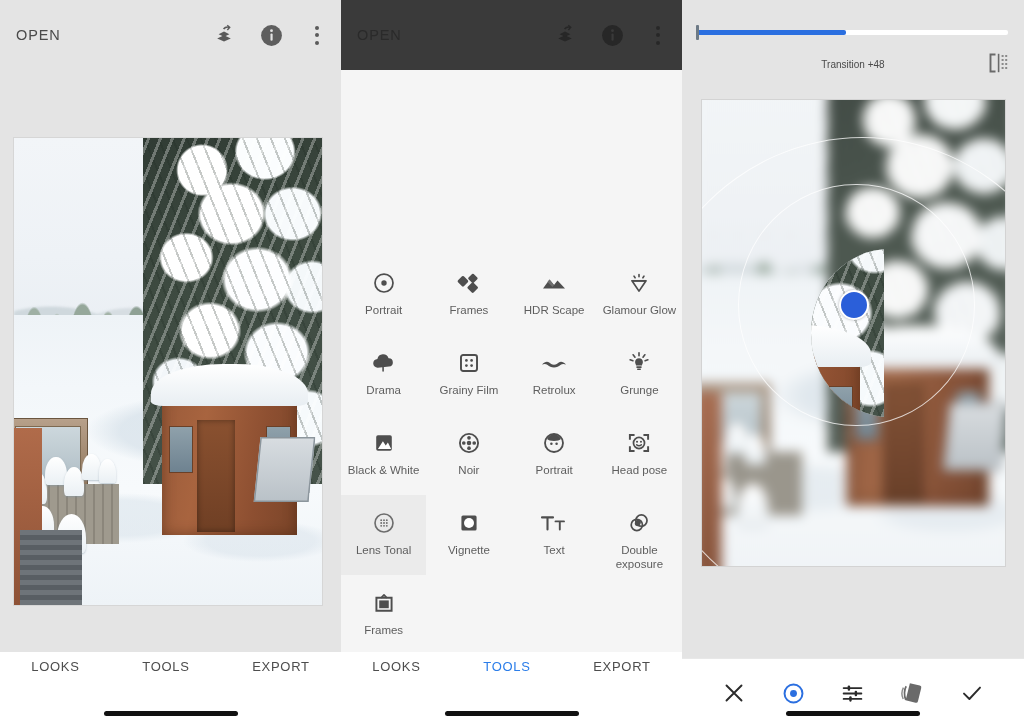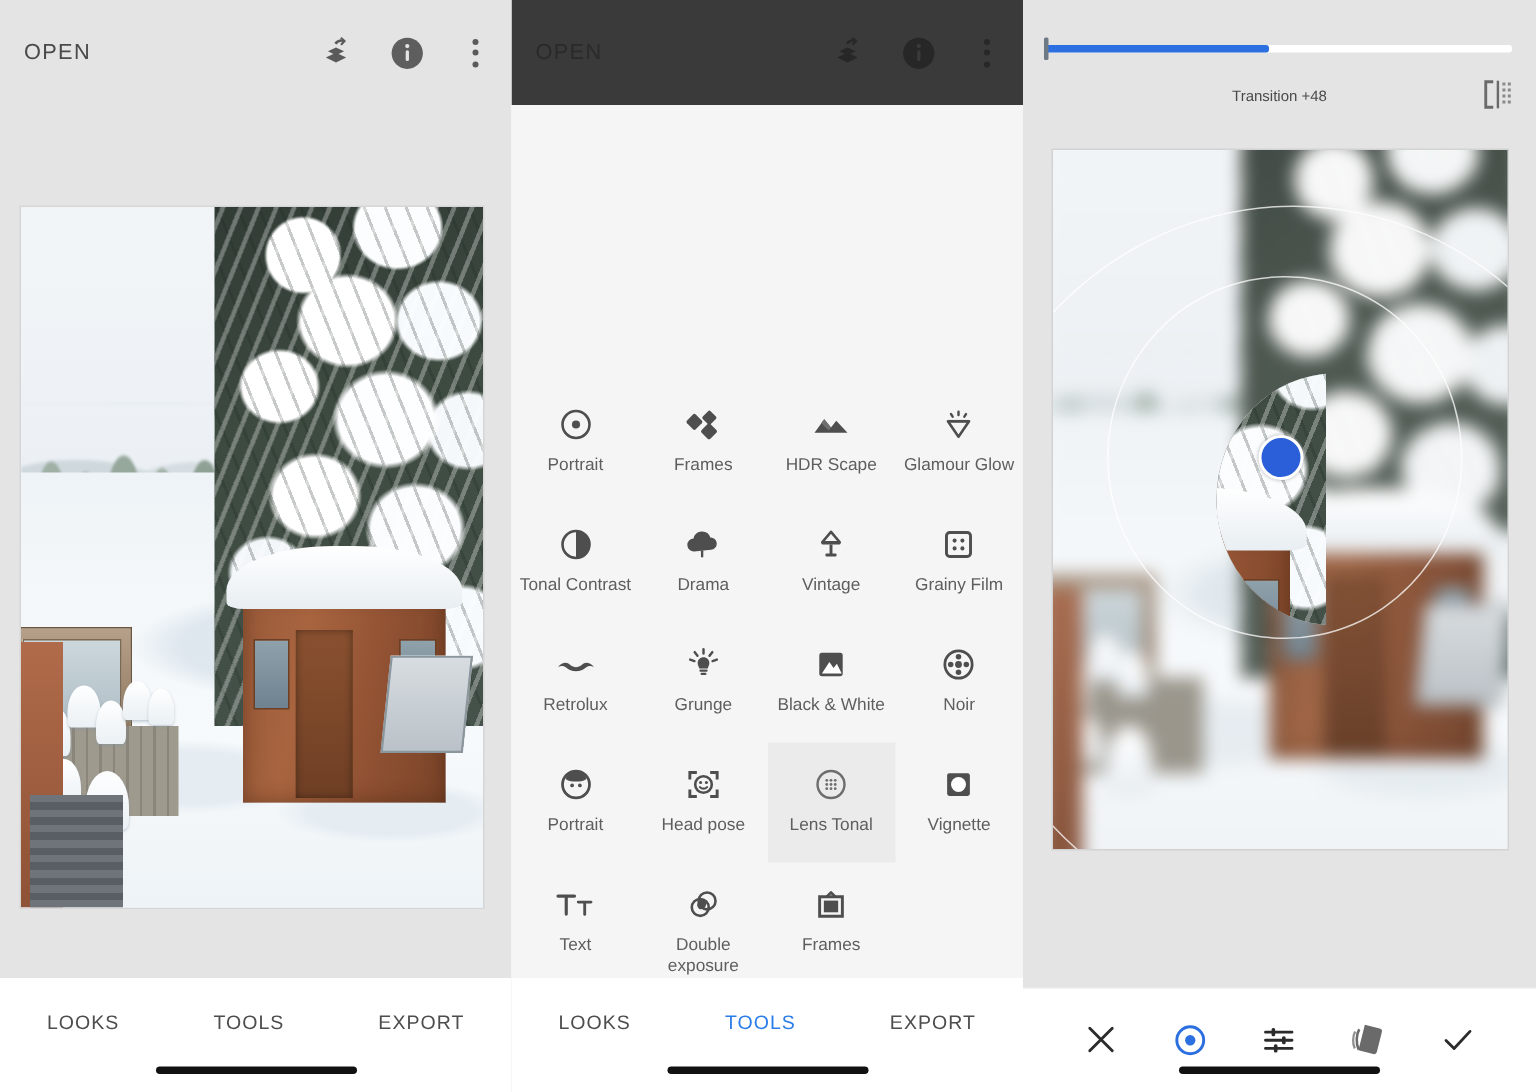--- a/index.html
+++ b/index.html
@@ -205,21 +205,21 @@
   .tool .glyph { height: 30px; display: flex; align-items: center; justify-content: center; }
   .tool .tlabel {
     margin-top: 6px; font-size: 11.5px; color: #5e5e5e; text-align: center;
     line-height: 13.5px; max-width: 78px;
   }
 
   
   .bottom-nav {
     position: absolute; left: 0; bottom: 0; width: 100%; height: 76px;
     background: #ffffff; display: flex; align-items: flex-start;
-    justify-content: space-around; padding-top: 22px;
+    justify-content: space-around; padding-top: 7px;
   }
   .nav-item { font-size: 13px; letter-spacing: .7px; color: #4d4d4d; cursor: pointer; }
   .nav-item.active { color: #2b7de9; }
   .home-ind {
     position: absolute; left: 50%; bottom: 12px; transform: translateX(-50%);
     width: 134px; height: 5px; border-radius: 3px; background: #111111;
   }
 
   
   .slider-track {
@@ -386,52 +386,31 @@
           <svg width="26" height="26" viewBox="0 0 24 24">
             <path d="M5.5 10h13L12 19.5z" fill="none" stroke="#4e4e4e" stroke-width="1.6" stroke-linejoin="round"></path>
             <path d="M5.5 10h13" stroke="#4e4e4e" stroke-width="1.6"></path>
             <path d="M12 4.2v2M7.4 5.6l1 1.6M16.6 5.6l-1 1.6" stroke="#4e4e4e" stroke-width="1.5" stroke-linecap="round"></path>
           </svg>
         </span>
         <span class="tlabel">Glamour
 Glow</span>
       </div>
 
-      <div class="tool">
-        <span class="glyph">
-          <svg width="26" height="26" viewBox="0 0 24 24">
-              <circle cx="12" cy="12" r="8.3" fill="none" stroke="#4e4e4e" stroke-width="1.6"></circle>
-              <path d="M12 3.7a8.3 8.3 0 0 1 0 16.6z" fill="#4e4e4e"></path>
-            </svg>
-        </span>
-        <span class="tlabel">Tonal
-Contrast</span>
-      </div>
 
       <div class="tool">
         <span class="glyph">
           <svg width="27" height="26" viewBox="0 0 26 24">
               <path d="M7.5 16.5a4.2 4.2 0 0 1-.4-8.4 5.6 5.6 0 0 1 10.8-.6 3.9 3.9 0 0 1 .4 7.8z" fill="#4e4e4e"></path>
               <path d="M12.6 16.4v3.2" stroke="#4e4e4e" stroke-width="1.5" stroke-linecap="round"></path>
             </svg>
         </span>
         <span class="tlabel">Drama</span>
       </div>
 
-      <div class="tool">
-        <span class="glyph">
-          <svg width="26" height="26" viewBox="0 0 24 24">
-            <path d="M12 4.2 6.6 10.6h10.8z" fill="none" stroke="#4e4e4e" stroke-width="1.6" stroke-linejoin="round"></path>
-            <rect x="6.2" y="10.2" width="11.6" height="1.8" rx=".6" fill="#4e4e4e"></rect>
-            <rect x="11.1" y="12" width="1.8" height="6" fill="#4e4e4e"></rect>
-            <rect x="8.6" y="17.6" width="6.8" height="1.8" rx=".6" fill="#4e4e4e"></rect>
-          </svg>
-        </span>
-        <span class="tlabel">Vintage</span>
-      </div>
 
       <div class="tool">
         <span class="glyph">
           <svg width="26" height="26" viewBox="0 0 24 24">
             <rect x="4.6" y="4.6" width="14.8" height="14.8" rx="2" fill="none" stroke="#4e4e4e" stroke-width="1.8"></rect>
             <circle cx="9.6" cy="9.6" r="1.25" fill="#4e4e4e"></circle>
               <circle cx="14.4" cy="9.6" r="1.25" fill="#4e4e4e"></circle>
             <circle cx="9.6" cy="14.4" r="1.25" fill="#4e4e4e"></circle>
               <circle cx="14.4" cy="14.4" r="1.25" fill="#4e4e4e"></circle>
           </svg>

